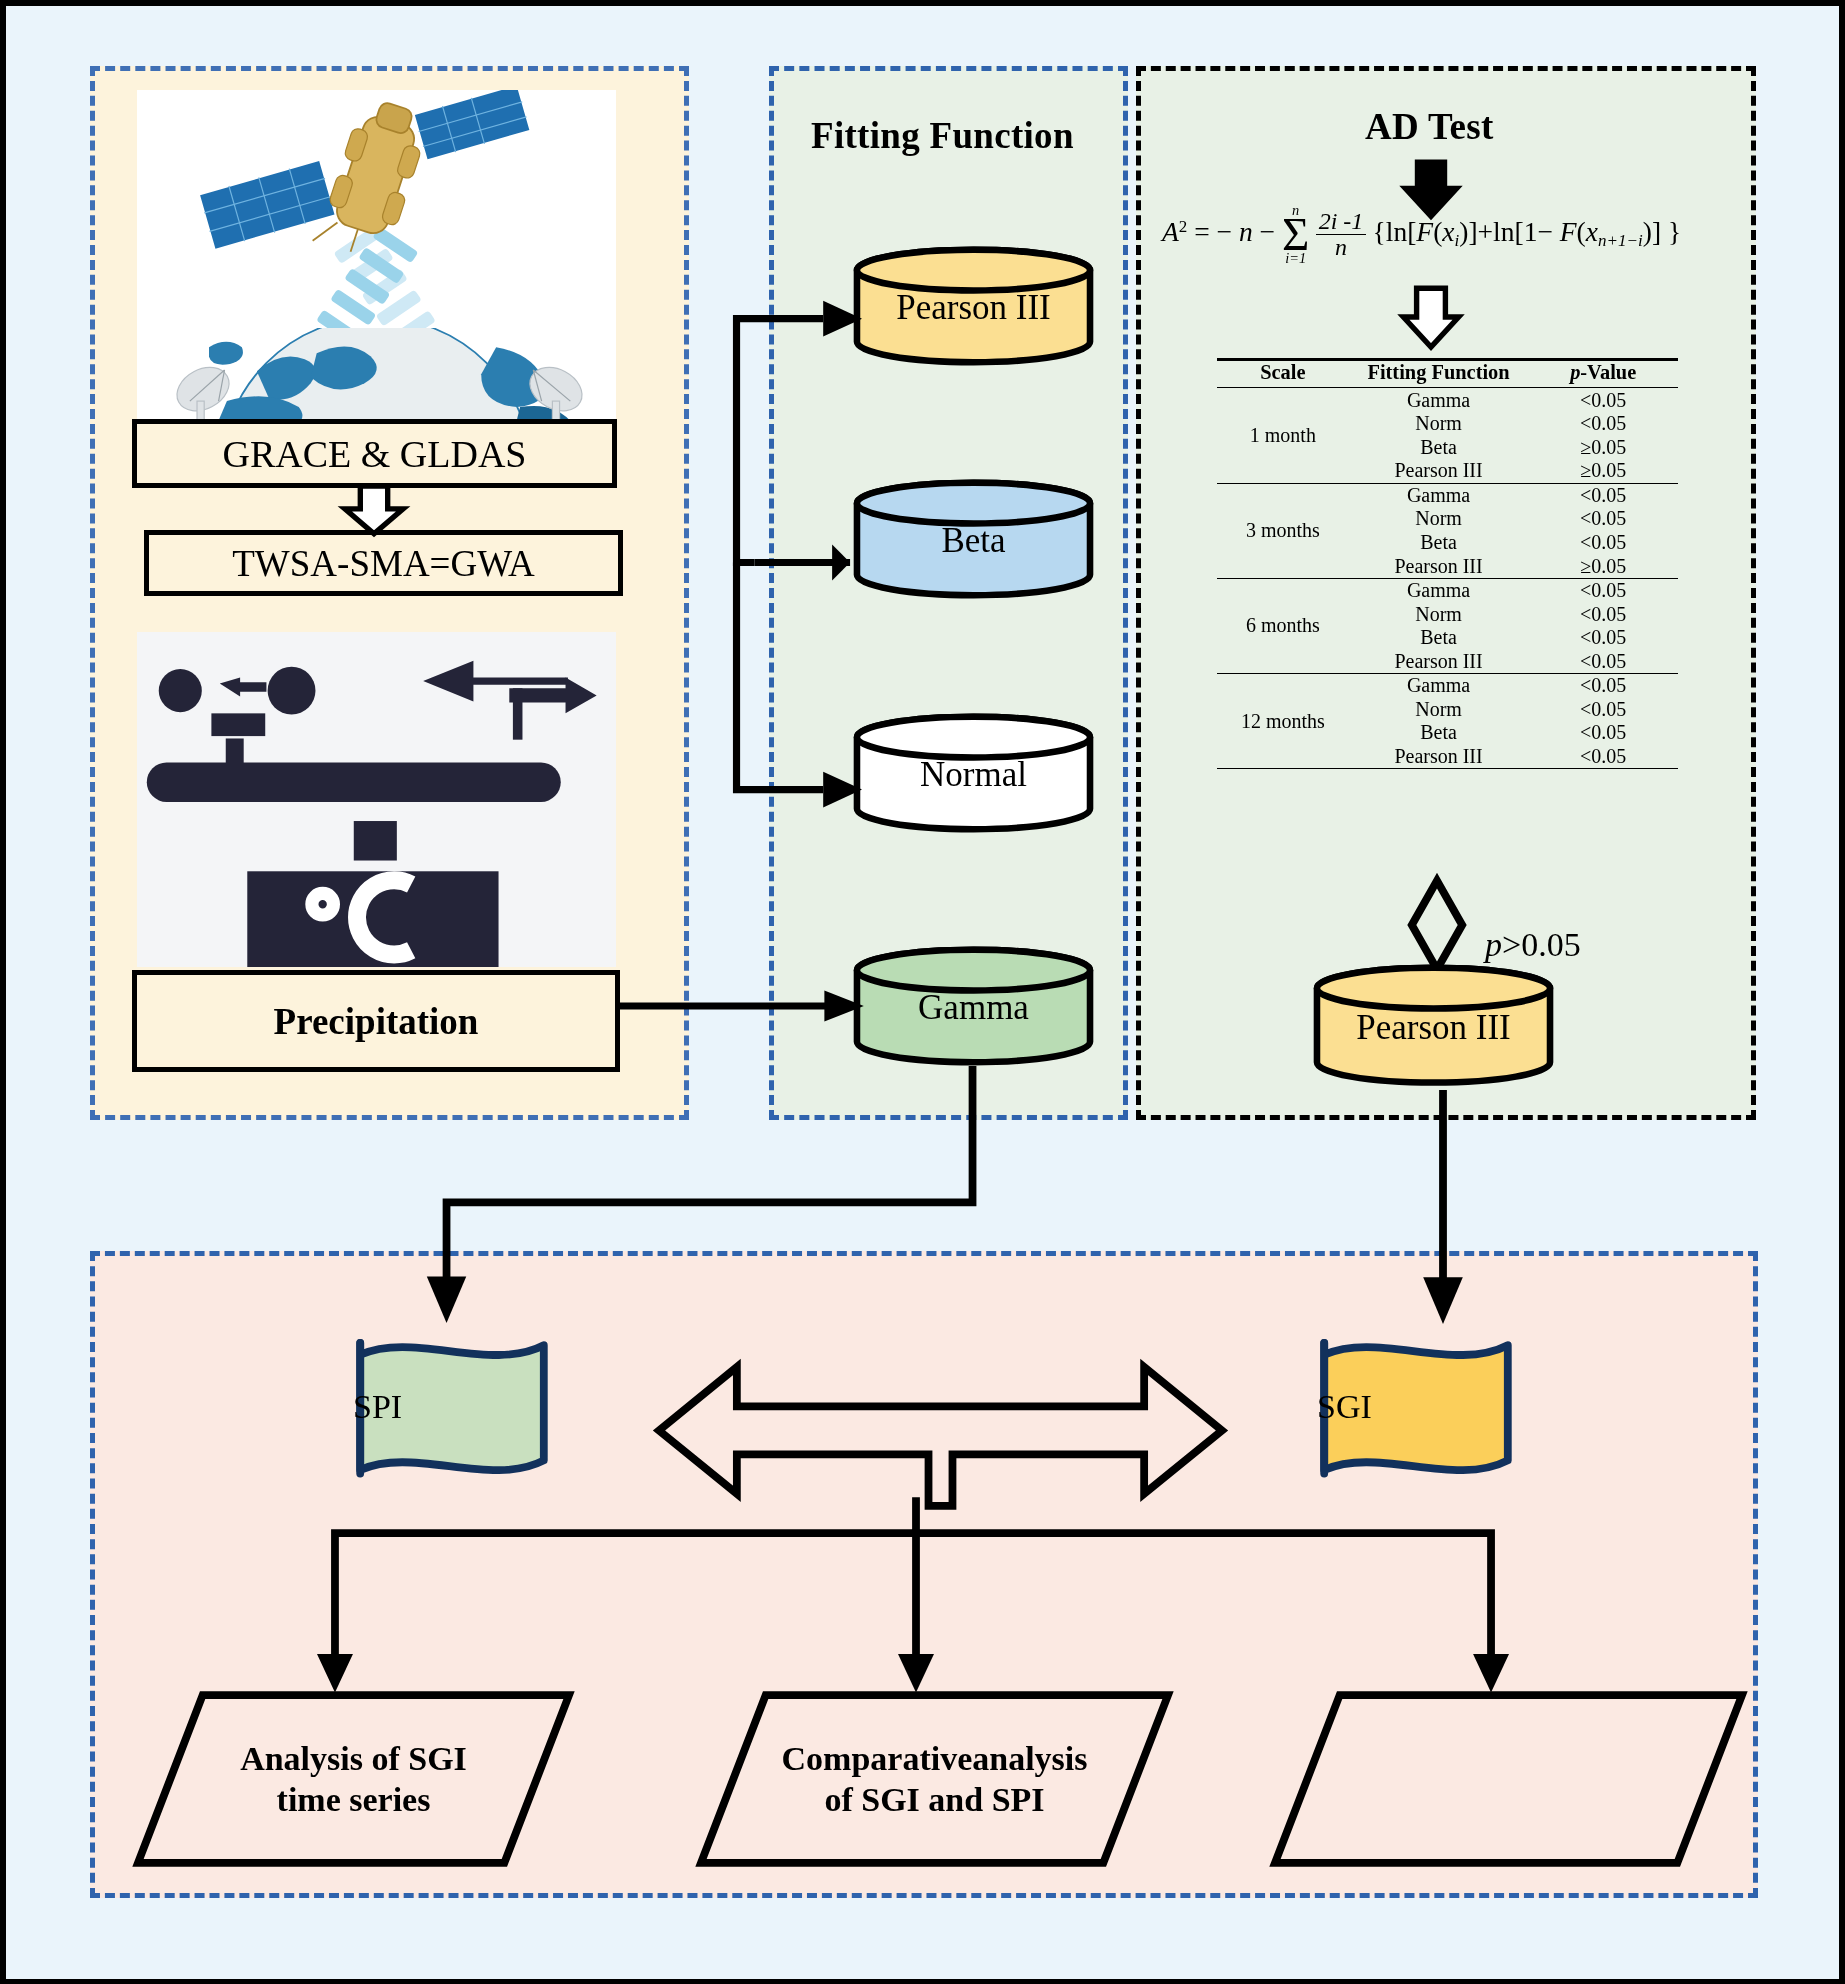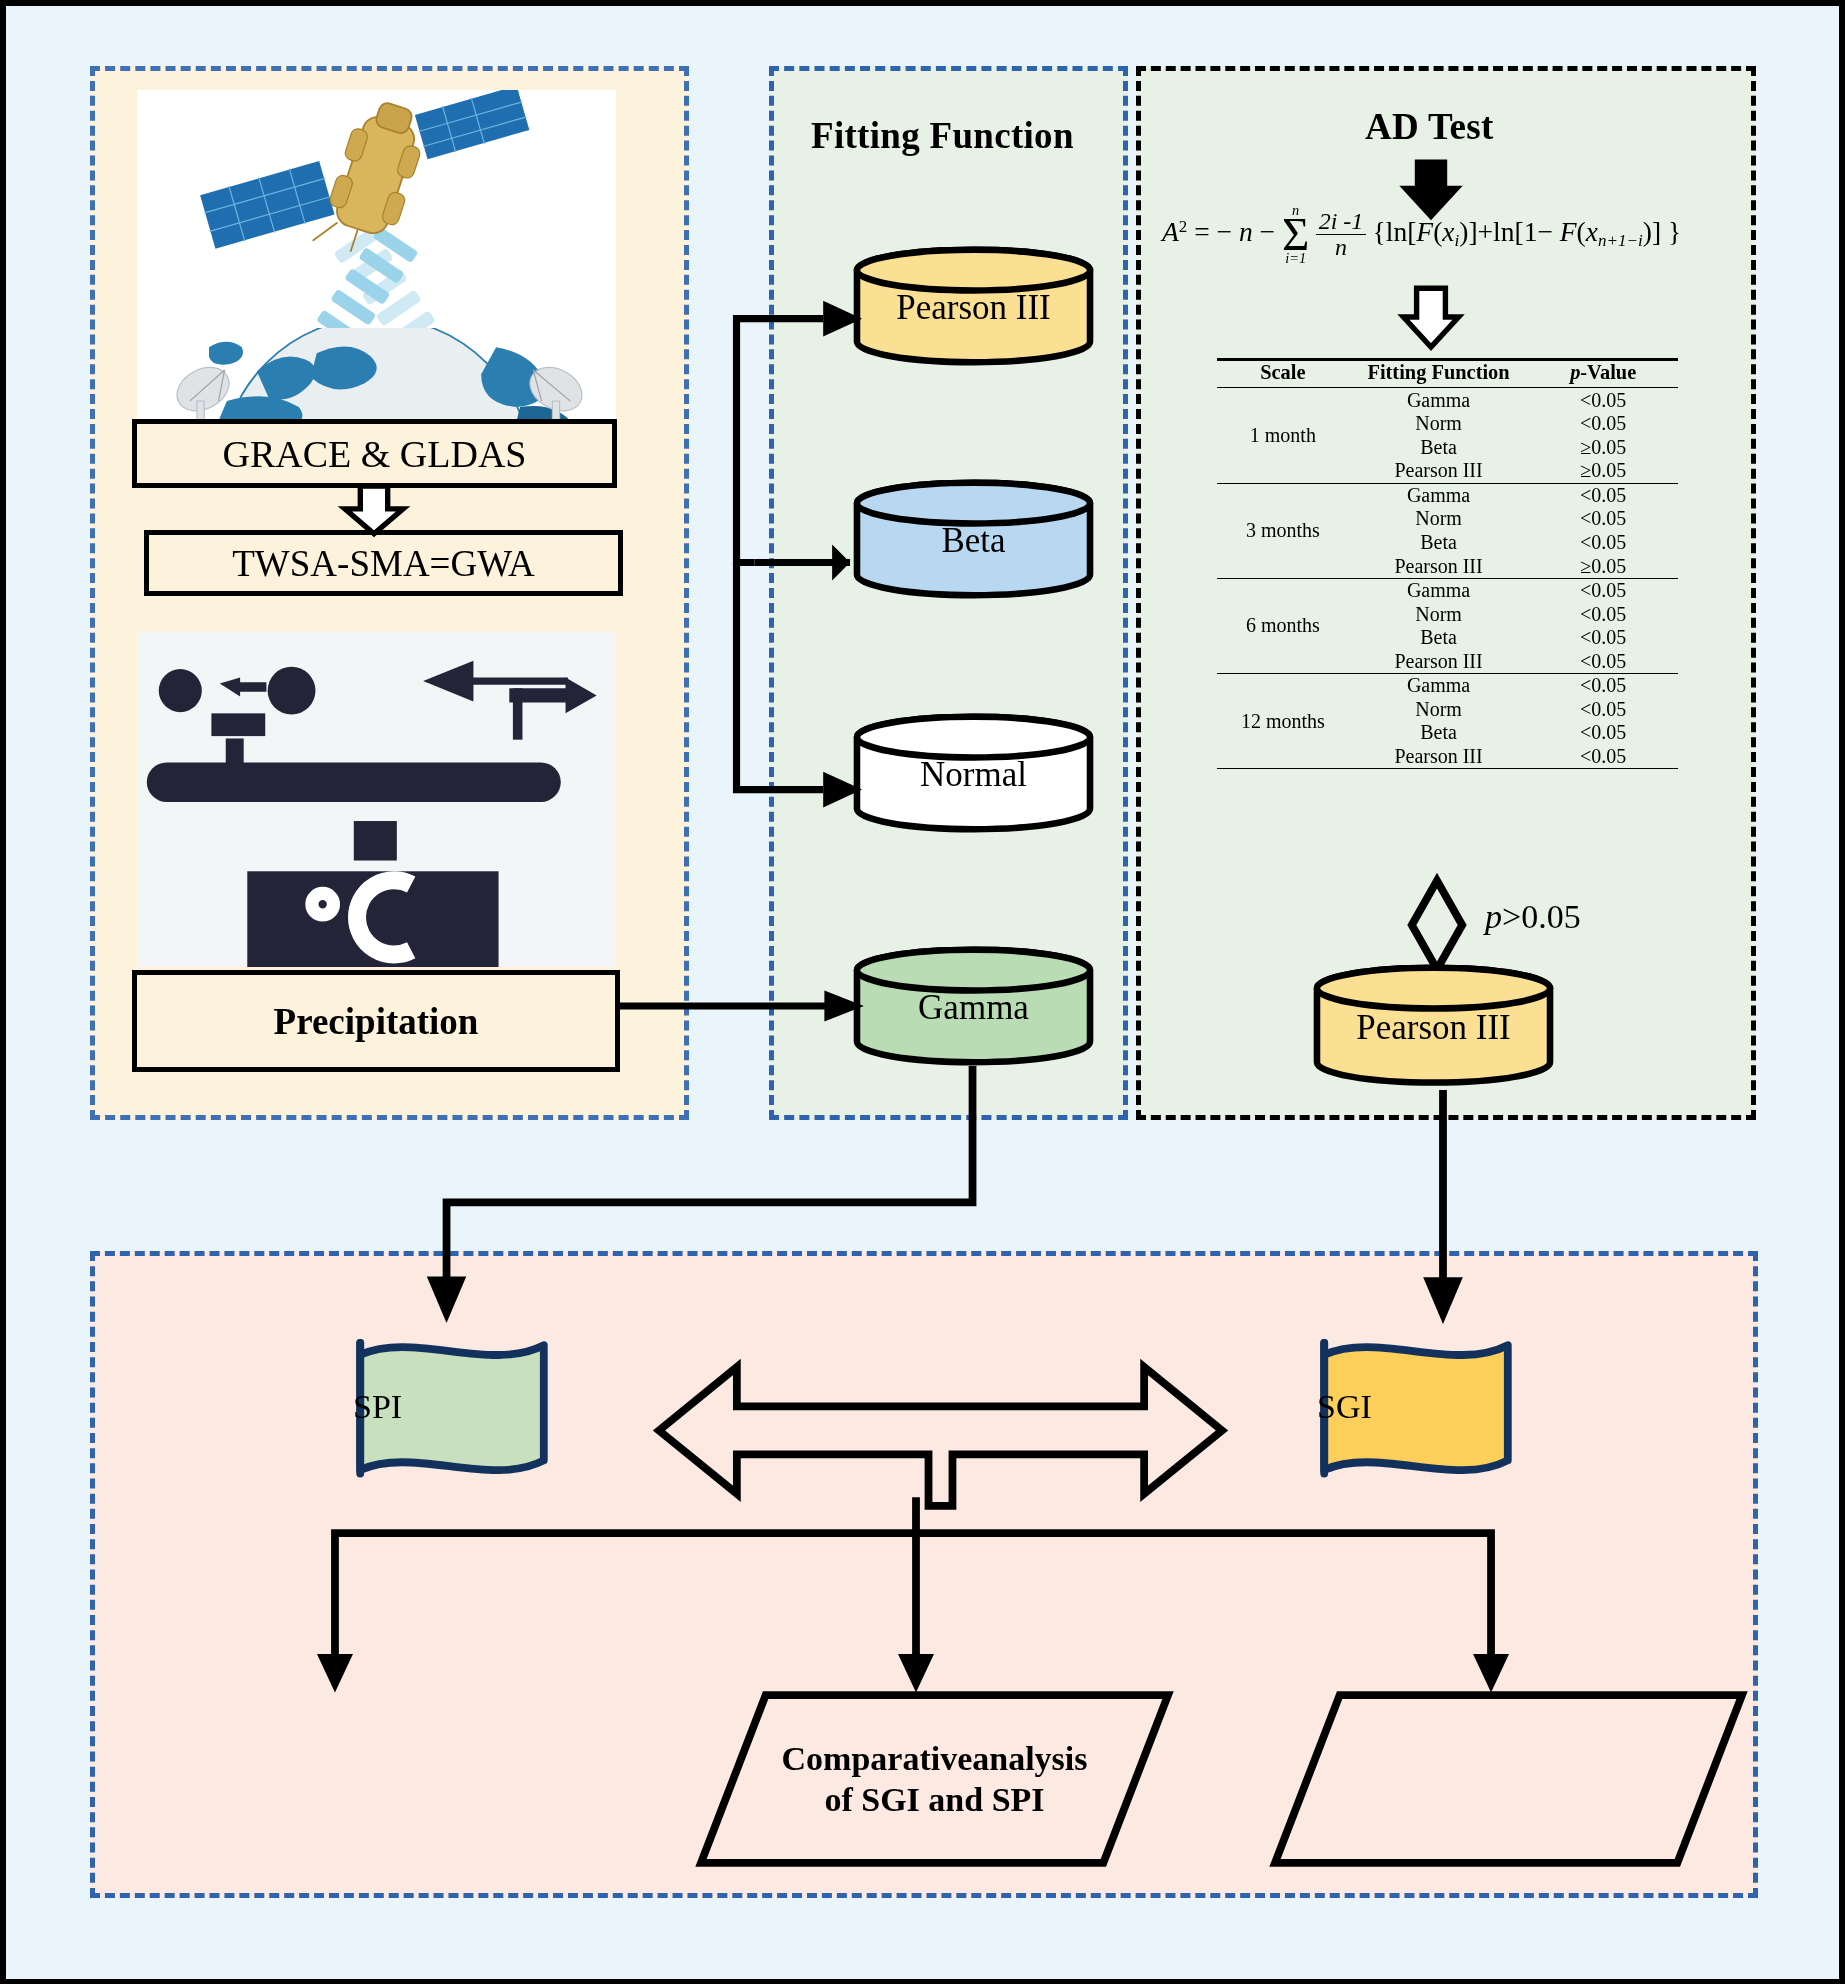--- a/index.html
+++ b/index.html
@@ -100,21 +100,21 @@
   .adtable thead th{font-weight:bold;font-size:20.4px;padding-bottom:3.6px;}
   .adtable .rule-top{border-top:3.6px solid #000;}
   .adtable .rule-head{border-bottom:1.8px solid #000;}
   .adtable .rule-grp{border-top:1.8px solid #000;}
   .adtable .rule-bot{border-bottom:1.8px solid #000;}
   .col-scale{width:132px;}
   .col-fn{width:180px;}
   .col-p{width:150px;}
 
   
-  .plabel{position:absolute;font-size:34px;color:#000;}
+  .plabel{position:absolute;font-size:34px;color:#000;margin-top:28px;}
   .plabel i{font-style:italic;}
 
   
   .flagwrap{position:absolute;}
   .flagwrap .label{
     position:absolute;left:0;right:0;top:50%;transform:translateY(-50%);
     font-size:34px;color:#000;
   }
 
   
@@ -505,20 +505,29 @@
         <path d="M1000 0 V60 H30 V270"></path>
         <path d="M1000 60 H1960 V270"></path>
         <path d="M1000 60 V270"></path>
       </g>
       <polygon points="0,262 60,262 30,326" fill="#000"></polygon>
       <polygon points="970,262 1030,262 1000,326" fill="#000"></polygon>
       <polygon points="1930,262 1990,262 1960,326" fill="#000"></polygon>
     </svg>
   </div>
 
+  <div class="para" style="left:126px;top:1683px;width:443px;height:180px;">
+    <svg width="443" height="180" viewBox="0 0 740 300">
+      <polygon points="118,10 730,10 622,290 10,290" fill="none" stroke="#000" stroke-width="13" stroke-linejoin="miter"></polygon>
+    </svg>
+    <div class="ptext">
+      <span>Analysis of SGI</span><br>
+      <span>time series</span>
+    </div>
+  </div>
 
   <div class="para" style="left:689px;top:1683px;width:479px;height:180px;">
     <svg width="479" height="180" viewBox="0 0 800 300">
       <polygon points="118,10 790,10 682,290 10,290" fill="none" stroke="#000" stroke-width="13" stroke-linejoin="miter"></polygon>
     </svg>
     <div class="ptext">
       <span>Comparativeanalysis</span><br>
       <span>of SGI and SPI</span>
     </div>
   </div>

